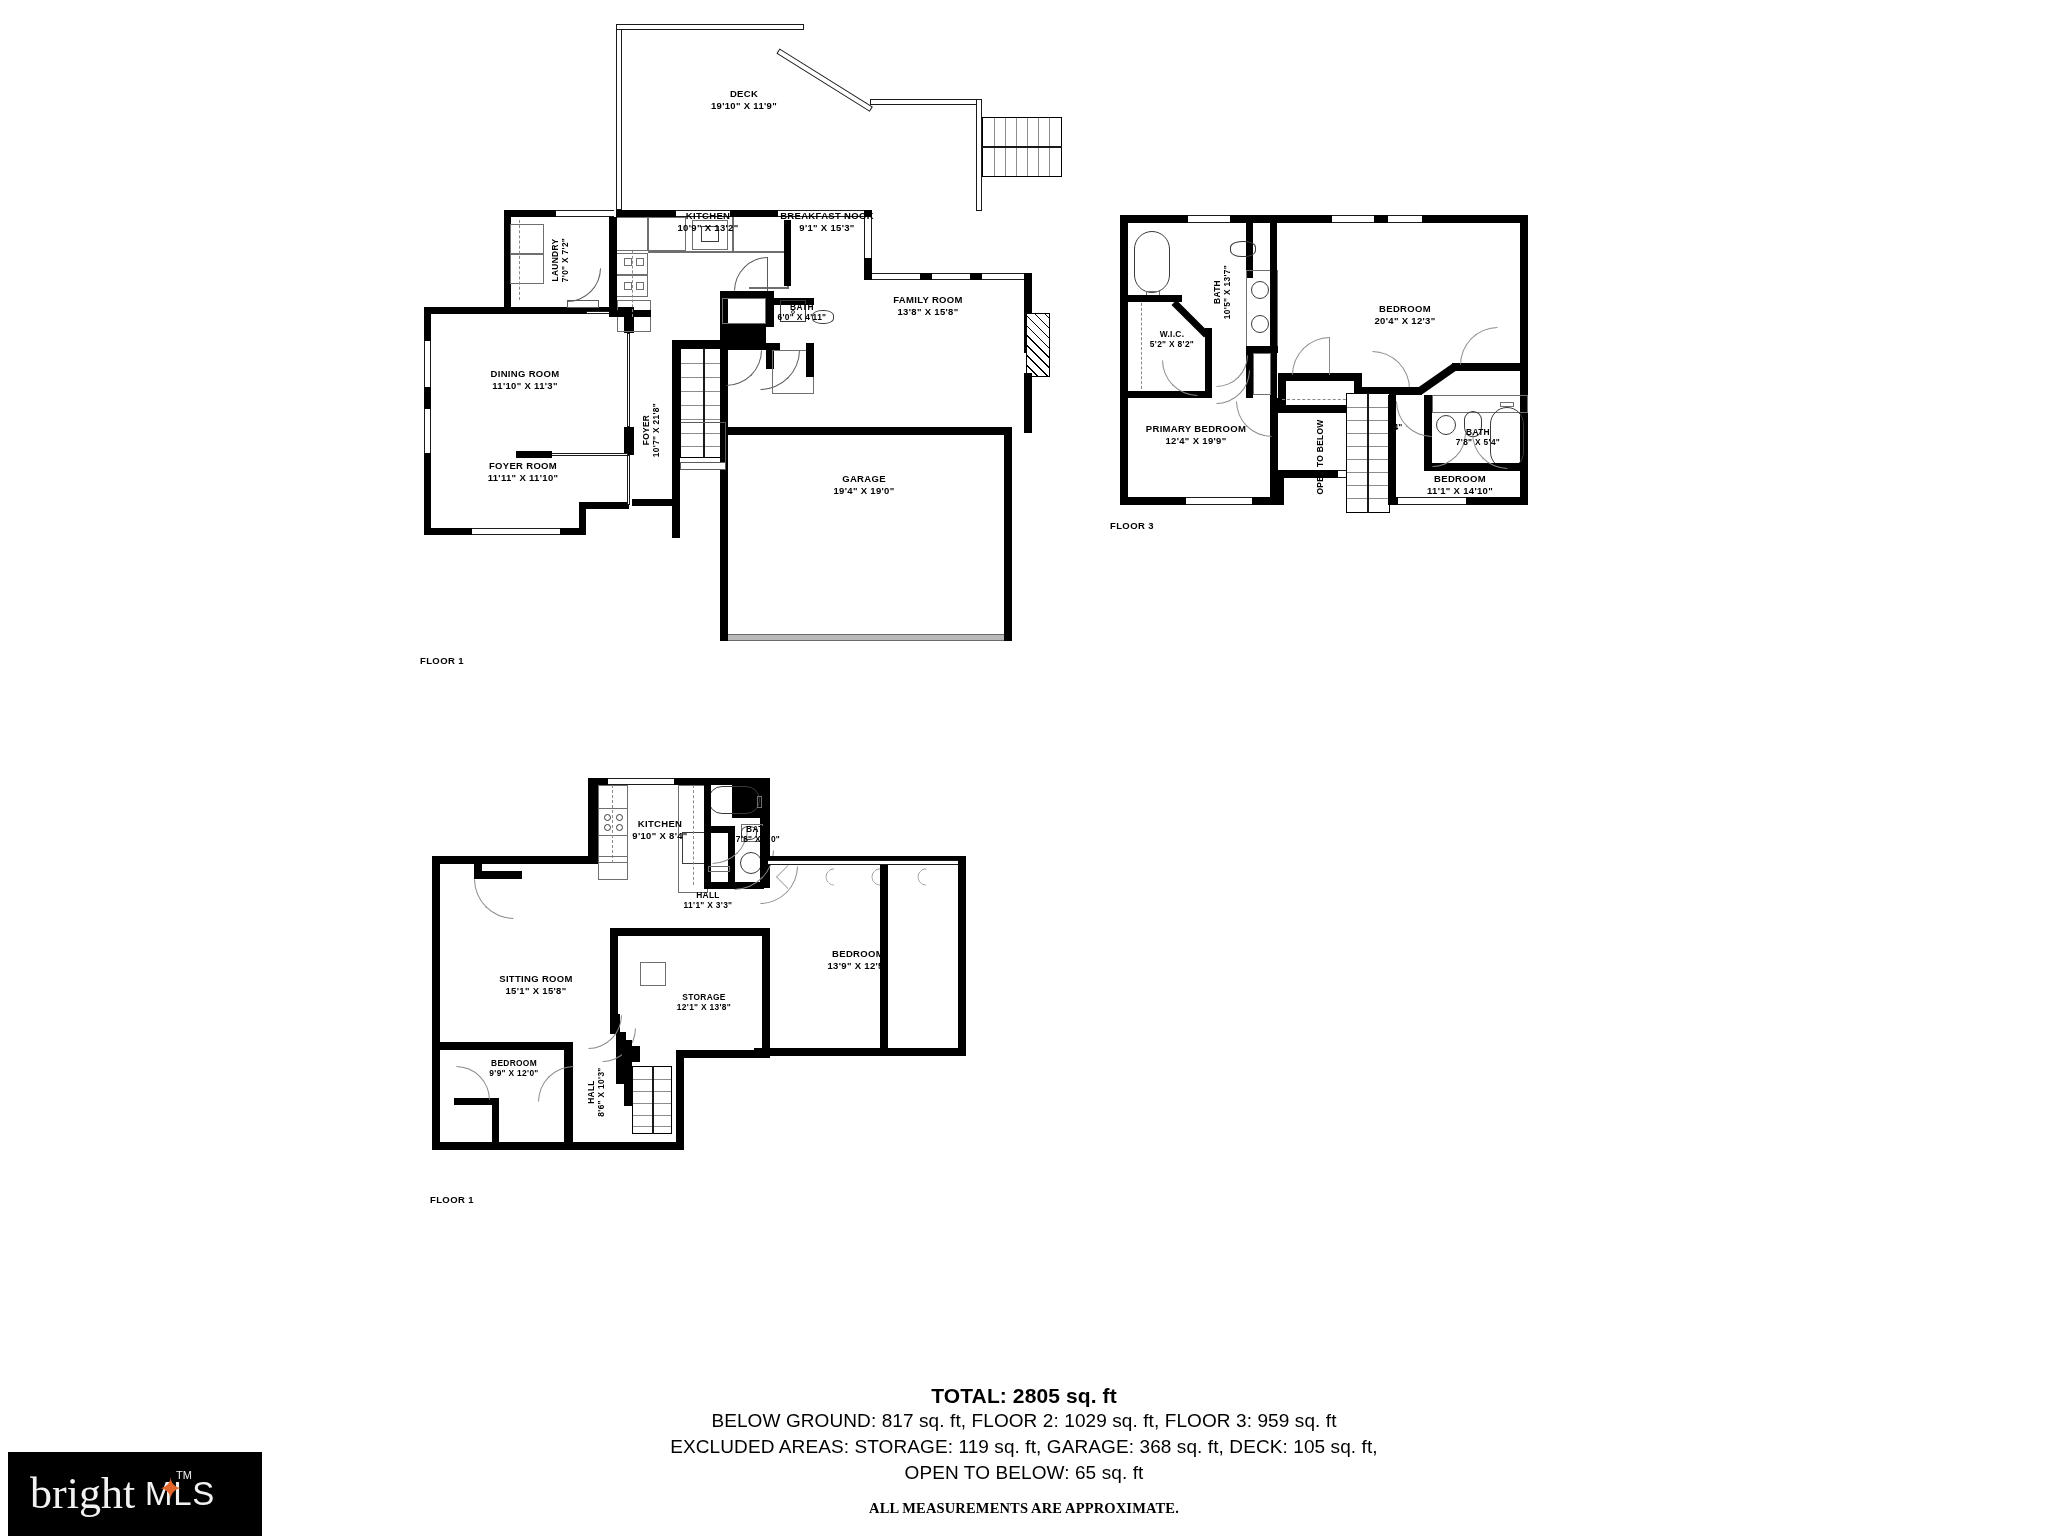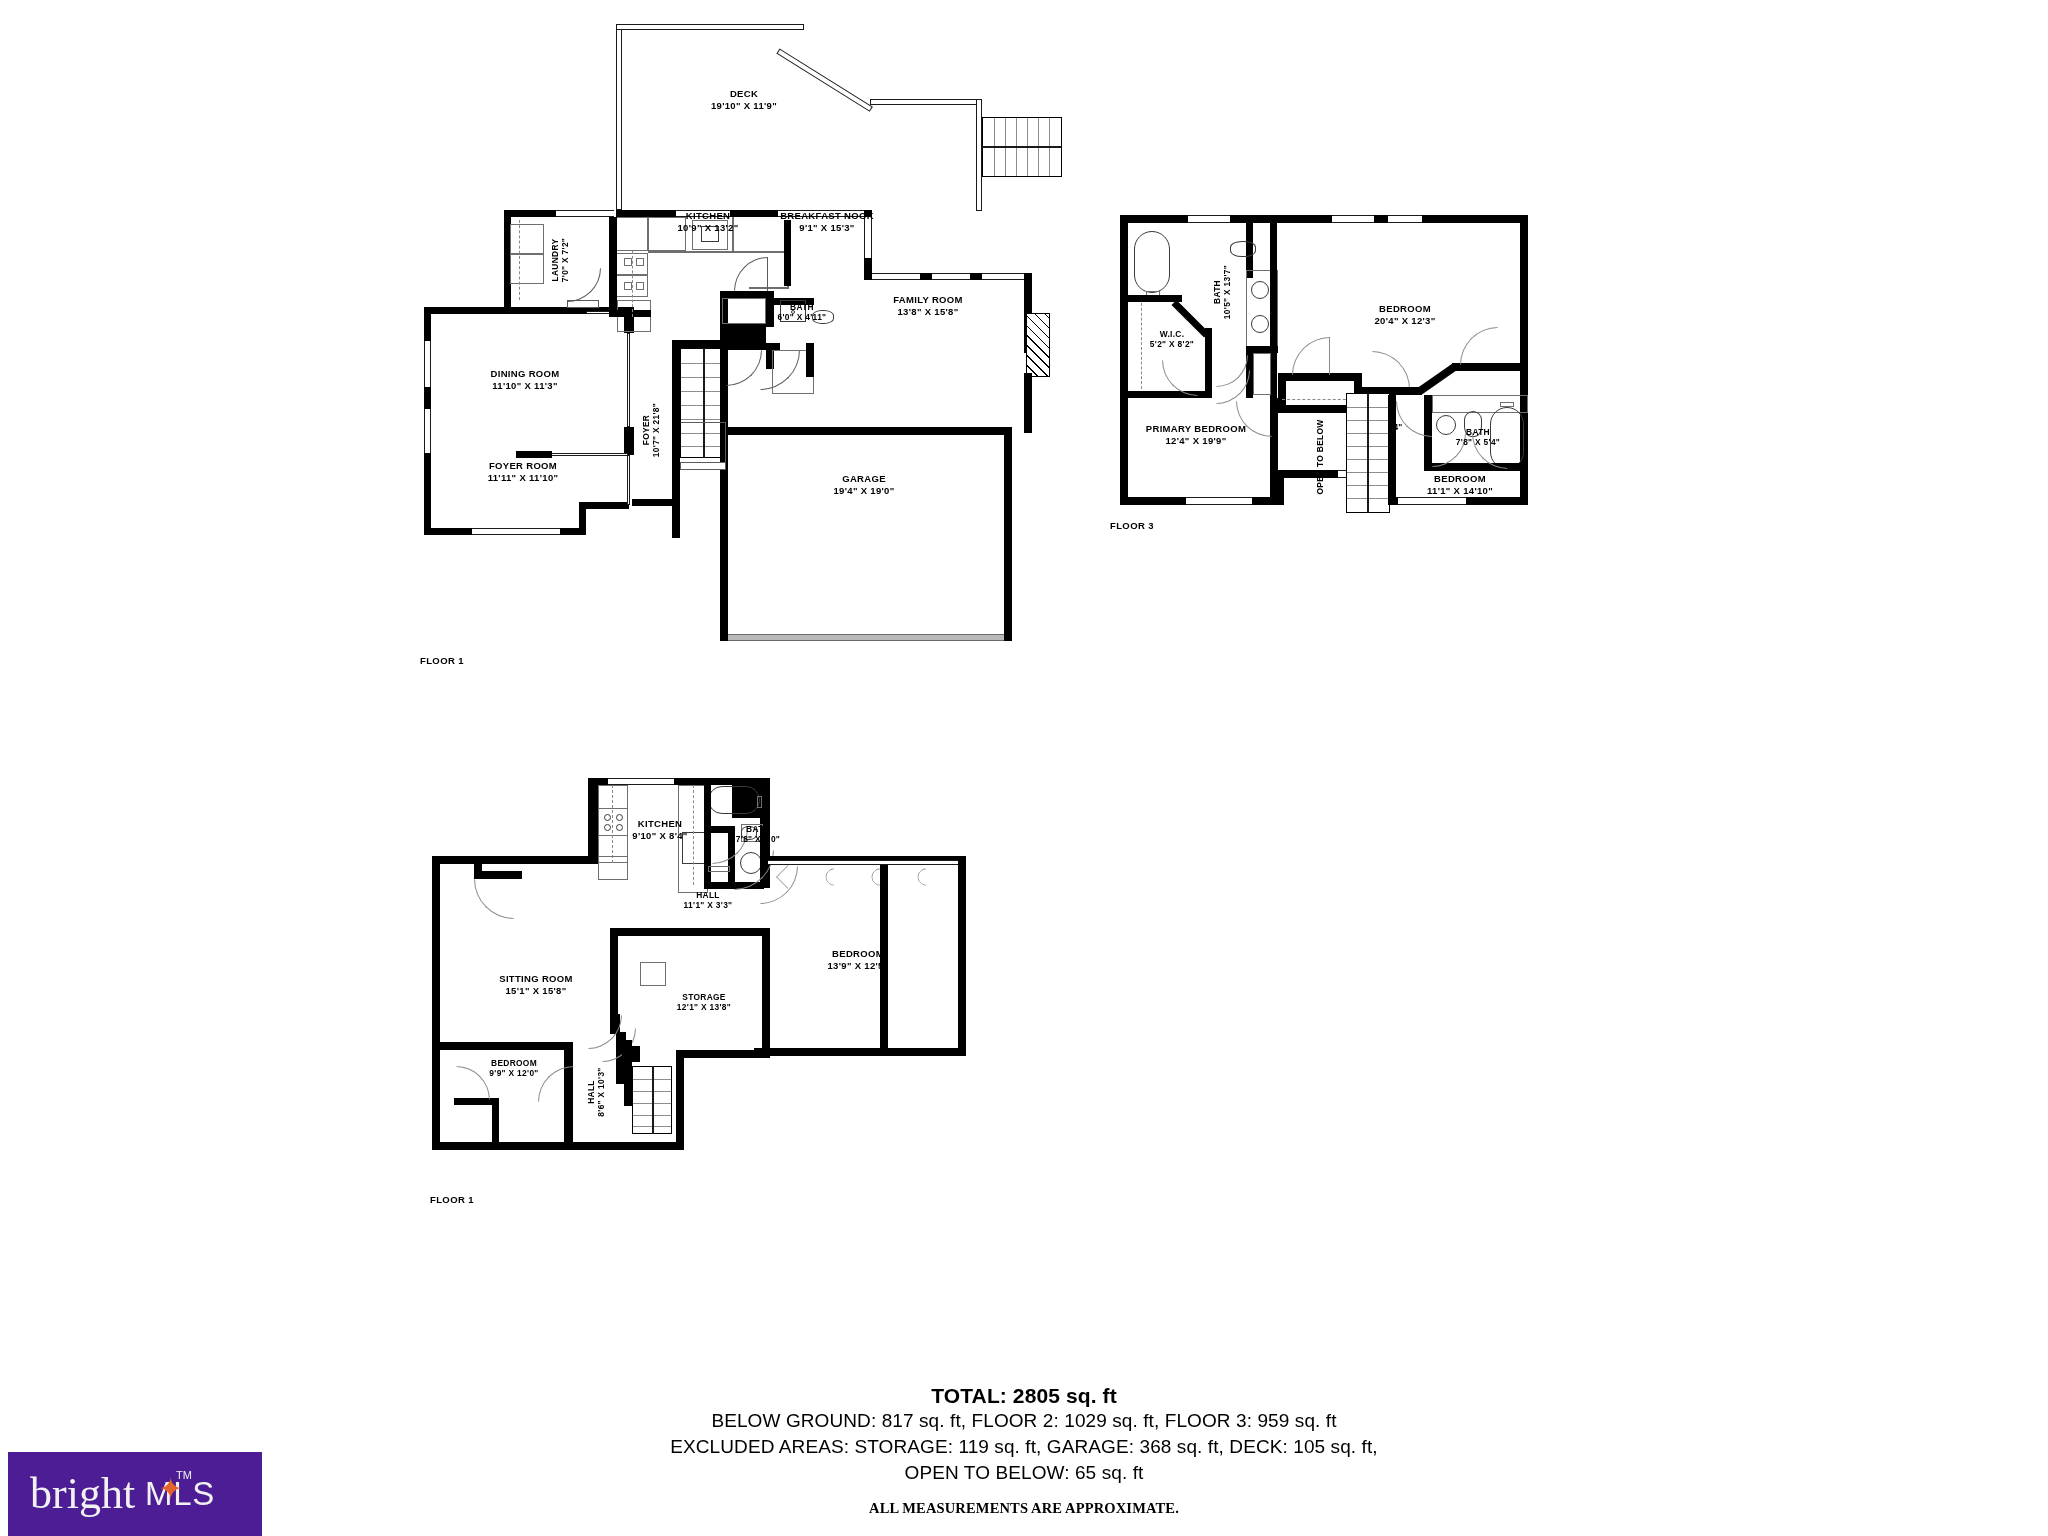--- a/index.html
+++ b/index.html
@@ -43,21 +43,21 @@
   .lbl.rot{transform:translate(-50%,-50%) rotate(-90deg);}
   .floorlabel{position:absolute;font-size:9.5px;font-weight:700;letter-spacing:.04em;}
 
   
   .summary{position:absolute;left:0;right:0;text-align:center;}
   .sum-total{font-size:21px;font-weight:700;letter-spacing:.005em;}
   .sum-line{font-size:19px;font-weight:400;letter-spacing:.005em;line-height:1.36;}
   .sum-note{font-size:14.5px;font-weight:700;letter-spacing:.01em;}
 
   
-  .logo{position:absolute;background:#4c1d95;display:flex;align-items:center;}
+  .logo{position:absolute;background:#000000;display:flex;align-items:center;}
   .logo-bright{font-family:"Liberation Serif","DejaVu Serif",serif;
      color:#f1f1f1;font-size:44px;line-height:1;position:relative;padding-left:22px;}
   .logo-star{position:absolute;color:#e2642a;font-size:30px;line-height:1;}
   .logo-tm{position:absolute;color:#f1f1f1;font-size:11px;font-family:"Liberation Sans",sans-serif;}
   .logo-mls{font-family:"Liberation Sans","DejaVu Sans",sans-serif;color:#f1f1f1;
      font-size:33px;letter-spacing:.02em;margin-left:10px;}
 </style>
 </head>
 <body>
 

